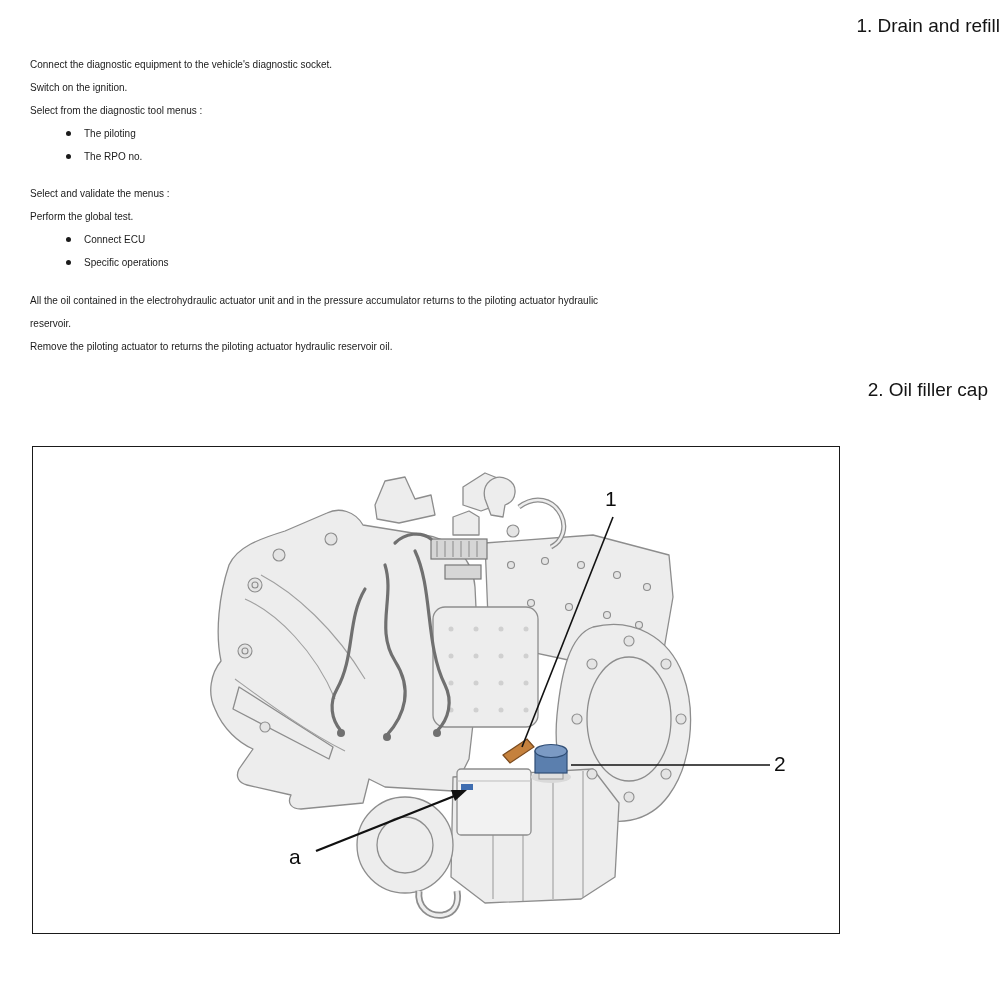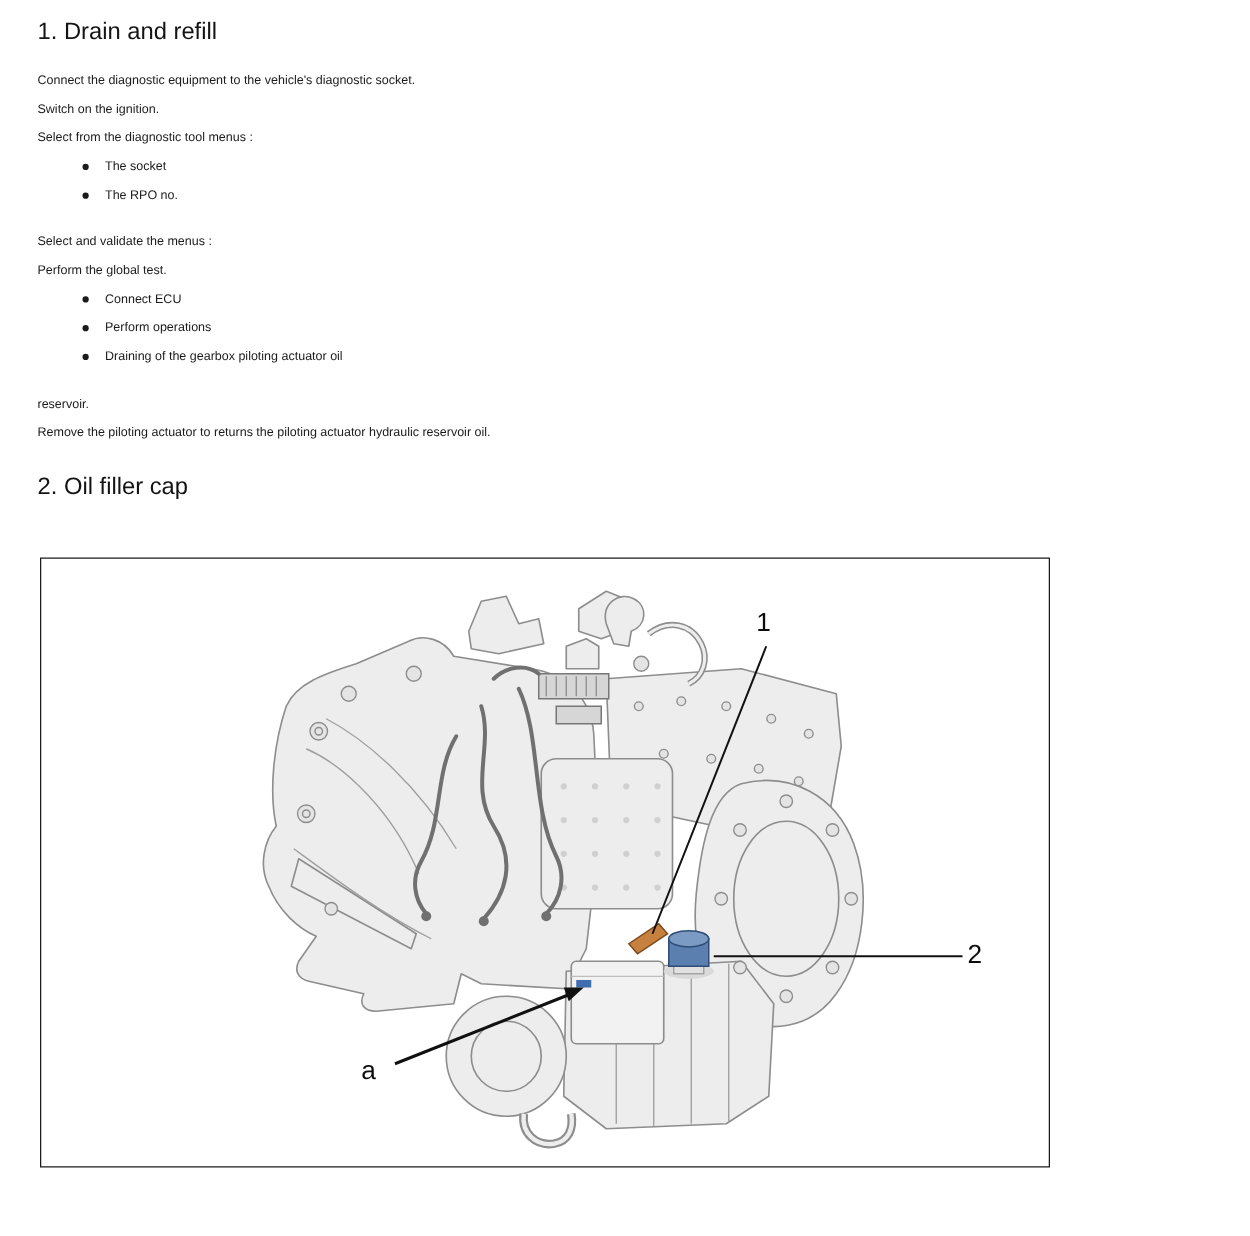--- a/index.html
+++ b/index.html
@@ -14,20 +14,21 @@
     position:relative;
     width:1000px; height:989px;
     padding:14px 0 0 30px;
     overflow:hidden;
   }
   h1.sec {
     font-size:19px;
     font-weight:400;
     line-height:24px;
     color:#141414;
+    text-align:right;
   }
   #heading-1 { margin:0 0 15px 0; }
   #heading-2 { margin:20px 12px 0 0; }
   .para .line, .blist .li {
     height:23px; line-height:23px;
     font-size:10px;
     white-space:nowrap;
   }
   .gap14 { margin-top:14px; }
   .gap15 { margin-top:15px; }
@@ -66,49 +67,46 @@
 
   <div class="para">
     <div class="line">Connect the diagnostic equipment to the vehicle's diagnostic socket.</div>
     <div class="line">Switch on the ignition.</div>
     <div class="line">Select from the diagnostic tool menus :</div>
   </div>
 
   <div class="blist">
     <div class="li">
       <span class="dot"></span>
-      <span>The socket</span>
+      <span>The piloting</span>
     </div>
     <div class="li">
       <span class="dot"></span>
       <span>The RPO no.</span>
     </div>
   </div>
 
   <div class="para gap14">
     <div class="line">Select and validate the menus :</div>
     <div class="line">Perform the global test.</div>
   </div>
 
   <div class="blist">
     <div class="li">
       <span class="dot"></span>
       <span>Connect ECU</span>
     </div>
     <div class="li">
       <span class="dot"></span>
-      <span>Perform operations</span>
-    </div>
-    <div class="li">
-      <span class="dot"></span>
-      <span>Draining of the gearbox piloting actuator oil</span>
+      <span>Specific operations</span>
     </div>
   </div>
 
   <div class="para gap15">
+    <div class="line">All the oil contained in the electrohydraulic actuator unit and in the pressure accumulator returns to the piloting actuator hydraulic</div>
     <div class="line">reservoir.</div>
     <div class="line">Remove the piloting actuator to returns the piloting actuator hydraulic reservoir oil.</div>
   </div>
 
   <h1 class="sec" id="heading-2">2. Oil filler cap</h1>
 
   <div class="figure">
     <svg width="806" height="486" viewBox="0 0 806 486">
 
       <g fill="#ededed" stroke="#8d8d8d" stroke-width="1.3" stroke-linejoin="round">

